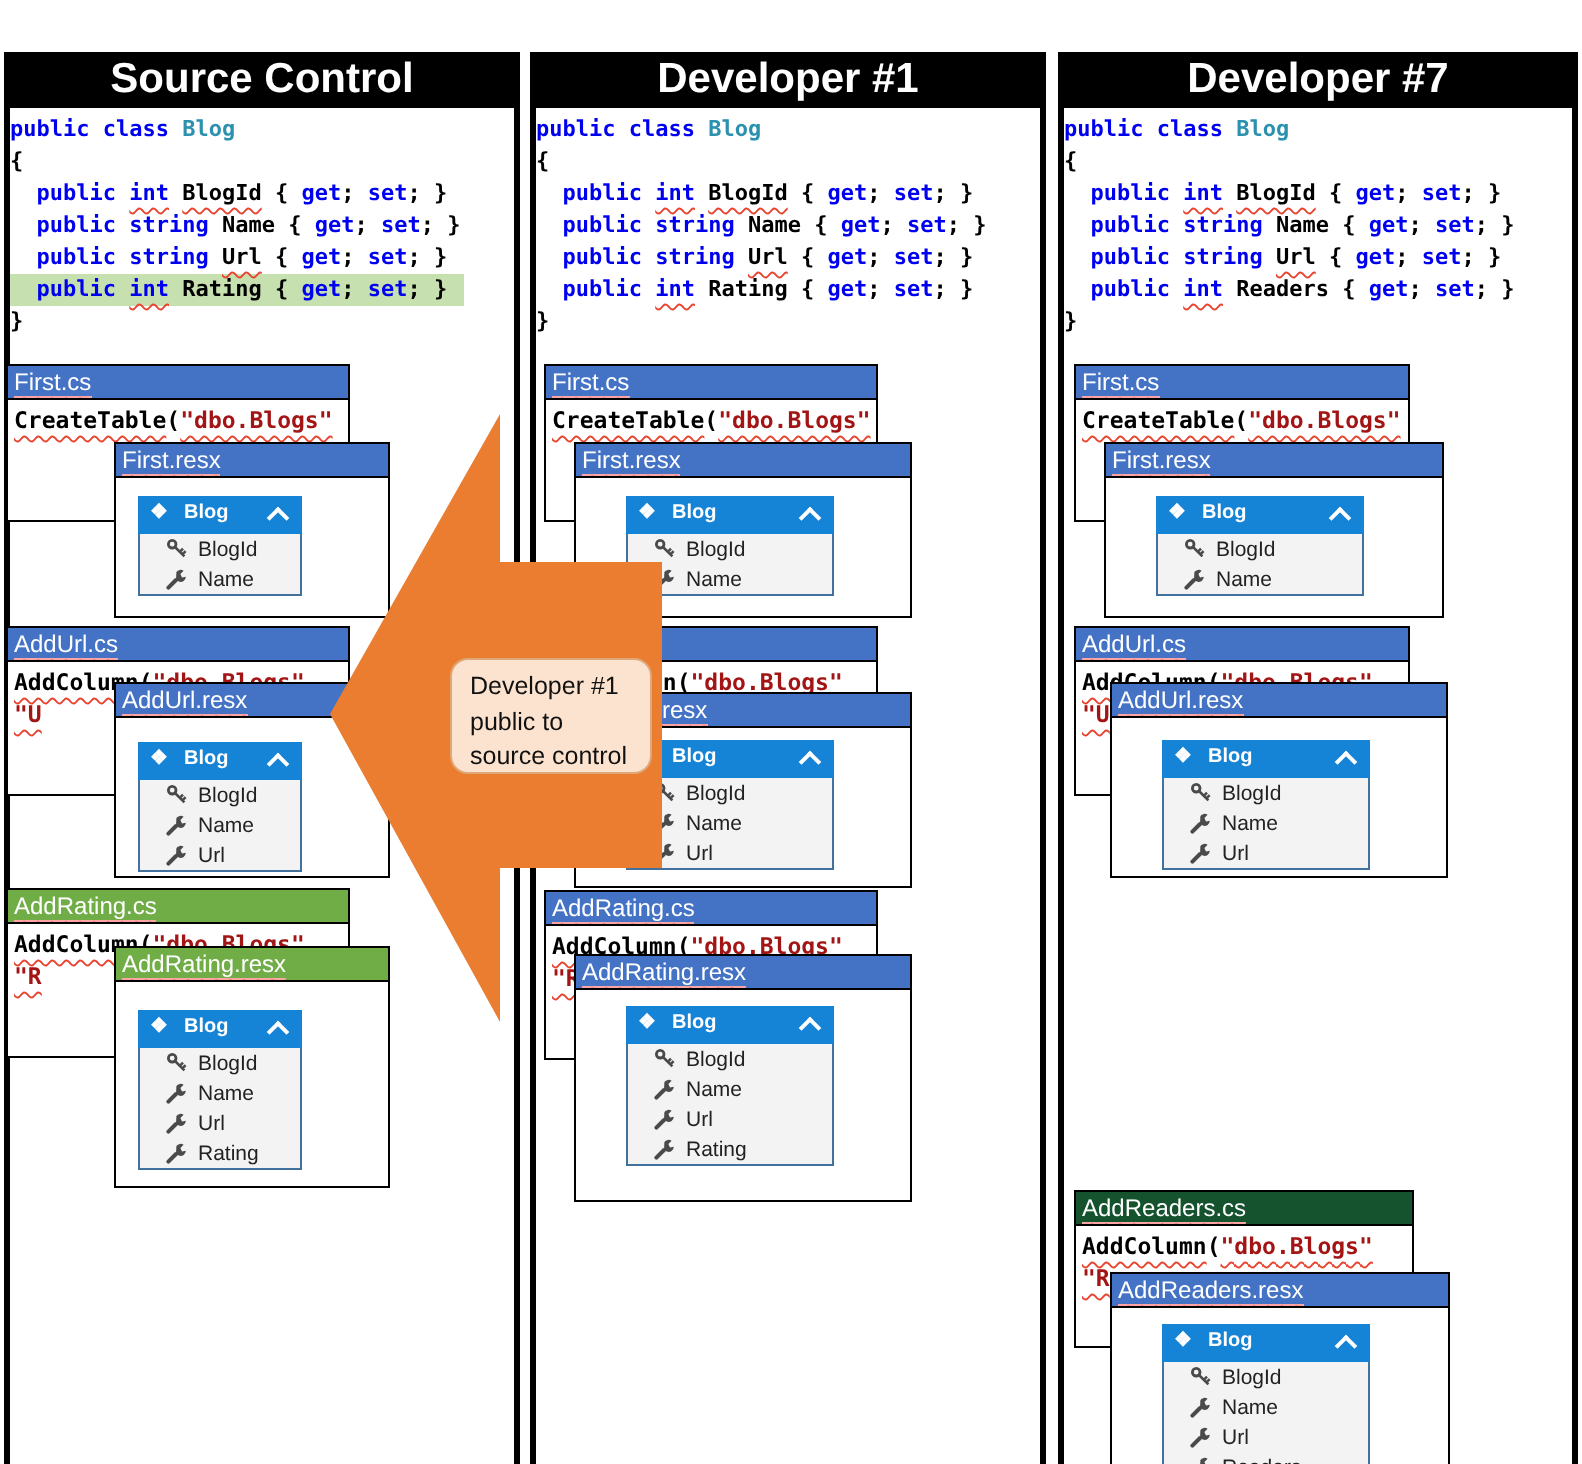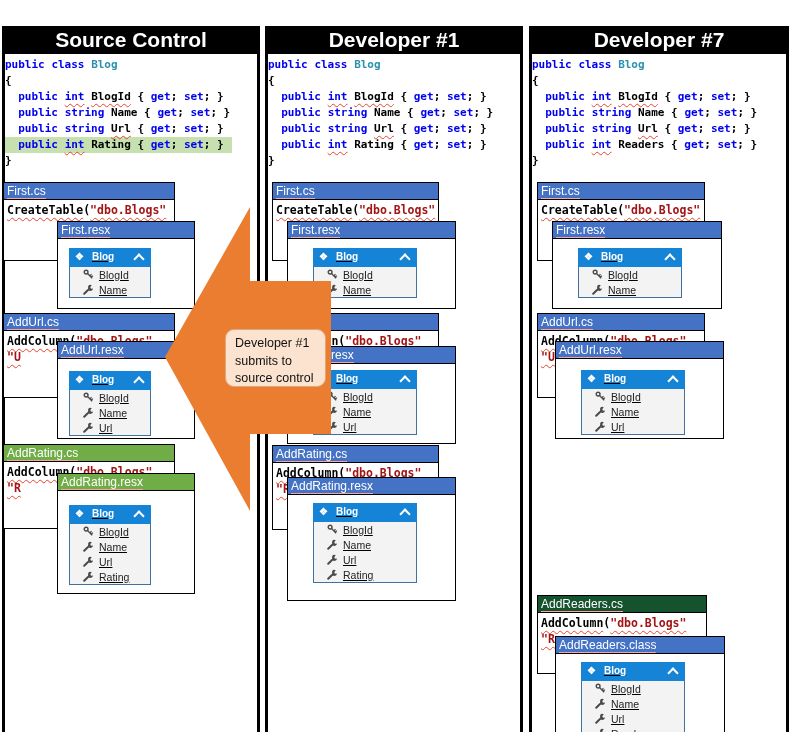--- a/index.html
+++ b/index.html
@@ -17,21 +17,21 @@
       text-decoration-thickness:1px;text-underline-offset:2.5px;text-decoration-skip-ink:none;}
   .card{position:absolute;background:#fff;border:1.5px solid #000;box-sizing:content-box;}
   .card-title{height:17px;box-sizing:border-box;padding:1px 0 0 3px;font-size:12px;color:#fff;
               border-bottom:1.5px solid #000;white-space:nowrap;overflow:hidden;}
   .card-title .ttl{border-bottom:1px solid #fca5a5;text-decoration-line:underline;
               text-decoration-style:wavy;text-decoration-color:var(--sq);
               text-decoration-thickness:1px;text-underline-offset:3px;}
   .card-body{position:relative;background:#fff;}
   .card-code{position:absolute;left:3px;top:2px;font-family:"DejaVu Sans Mono",monospace;
              font-size:11.5px;font-weight:bold;line-height:16px;white-space:pre;color:#000;}
-  .twidget{position:absolute;box-sizing:border-box;text-decoration:underline;}
+  .twidget{position:absolute;box-sizing:border-box;}
   .thead{height:19px;background:var(--tblue);color:#fff;position:relative;box-sizing:border-box;
          padding:3px 0 0 6px;font-size:10px;font-weight:bold;}
   .eicon{display:inline-block;margin-right:8px;font-size:10px;line-height:10px;}
   .chev{position:absolute;right:8px;top:7px;width:6px;height:6px;border-left:2px solid #fff;
         border-top:2px solid #fff;transform:rotate(45deg);}
   .tbody{background:#F3F3F3;border:1px solid #41719C;border-top:none;box-sizing:border-box;}
   .trow{height:15px;padding-left:13px;display:flex;align-items:center;gap:5px;
         font-size:10.5px;color:#222;}
   .ticon{display:inline-flex;width:11px;height:11px;}
   .ticon svg{display:block;}
@@ -391,21 +391,21 @@
           </div>
         </div>
       </div>
       <div class="card" style="left: 537px; top: 571px; width: 168px;">
         <div class="card-title" style="background: #14532d;"><span class="ttl">AddReaders.cs</span></div>
         <div class="card-body" style="height: 60px;">
           <div class="card-code"><div class="code-line"><span class="tk-p sq">AddColumn</span><span class="tk-p">(</span><span class="tk-s sq">"dbo.Blogs"</span></div><div class="code-line"><span class="tk-s sq">"R</span></div></div>
         </div>
       </div>
       <div class="card" style="left: 555px; top: 612px; width: 168px;">
-        <div class="card-title" style="background: rgb(68, 114, 196);"><span class="ttl">AddReaders.class</span></div>
+        <div class="card-title" style="background: rgb(68, 114, 196);"><span class="ttl">AddReaders.resx</span></div>
         <div class="card-body" style="height: 95px;">
           <div class="twidget" style="left: 25px; top: 8px; width: 104px;">
             <div class="thead"><span class="eicon">❖</span><span class="tname">Blog</span><span class="chev"></span></div>
             <div class="tbody">
               <div class="trow">
                 <span class="ticon">
                   <svg width="11" height="11" viewBox="0 0 11 11">
                     <circle cx="3.1" cy="3.1" r="1.9" fill="none" stroke="#4a4a4a" stroke-width="1.4"></circle>
                     <path d="M4.5 4.5 L9.2 9.2 M6.9 6.9 L8.5 5.3 M8.2 8.2 L9.8 6.6" stroke="#4a4a4a" stroke-width="1.3" fill="none"></path>
                   </svg>
@@ -444,17 +444,17 @@
         </div>
       </div>
     </div>
 
   <svg width="791" height="732" style="position:absolute;left:0;top:0;pointer-events:none;">
     <polygon id="arrow-shape" points="165,333 250,183 250,257 331,257 331,410 250,410 250,487" fill="#EB7D31"></polygon>
   </svg>
 
   <div id="callout" style="left: 225px; top: 305px; width: 101px; height: 58px; background: rgb(251, 227, 207); border-color: rgb(223, 168, 120);">
     <div>Developer #1</div>
-    <div>submits to</div>
+    <div>public to</div>
     <div>source control</div>
   </div>
 
 </div>
 
 </body></html>

